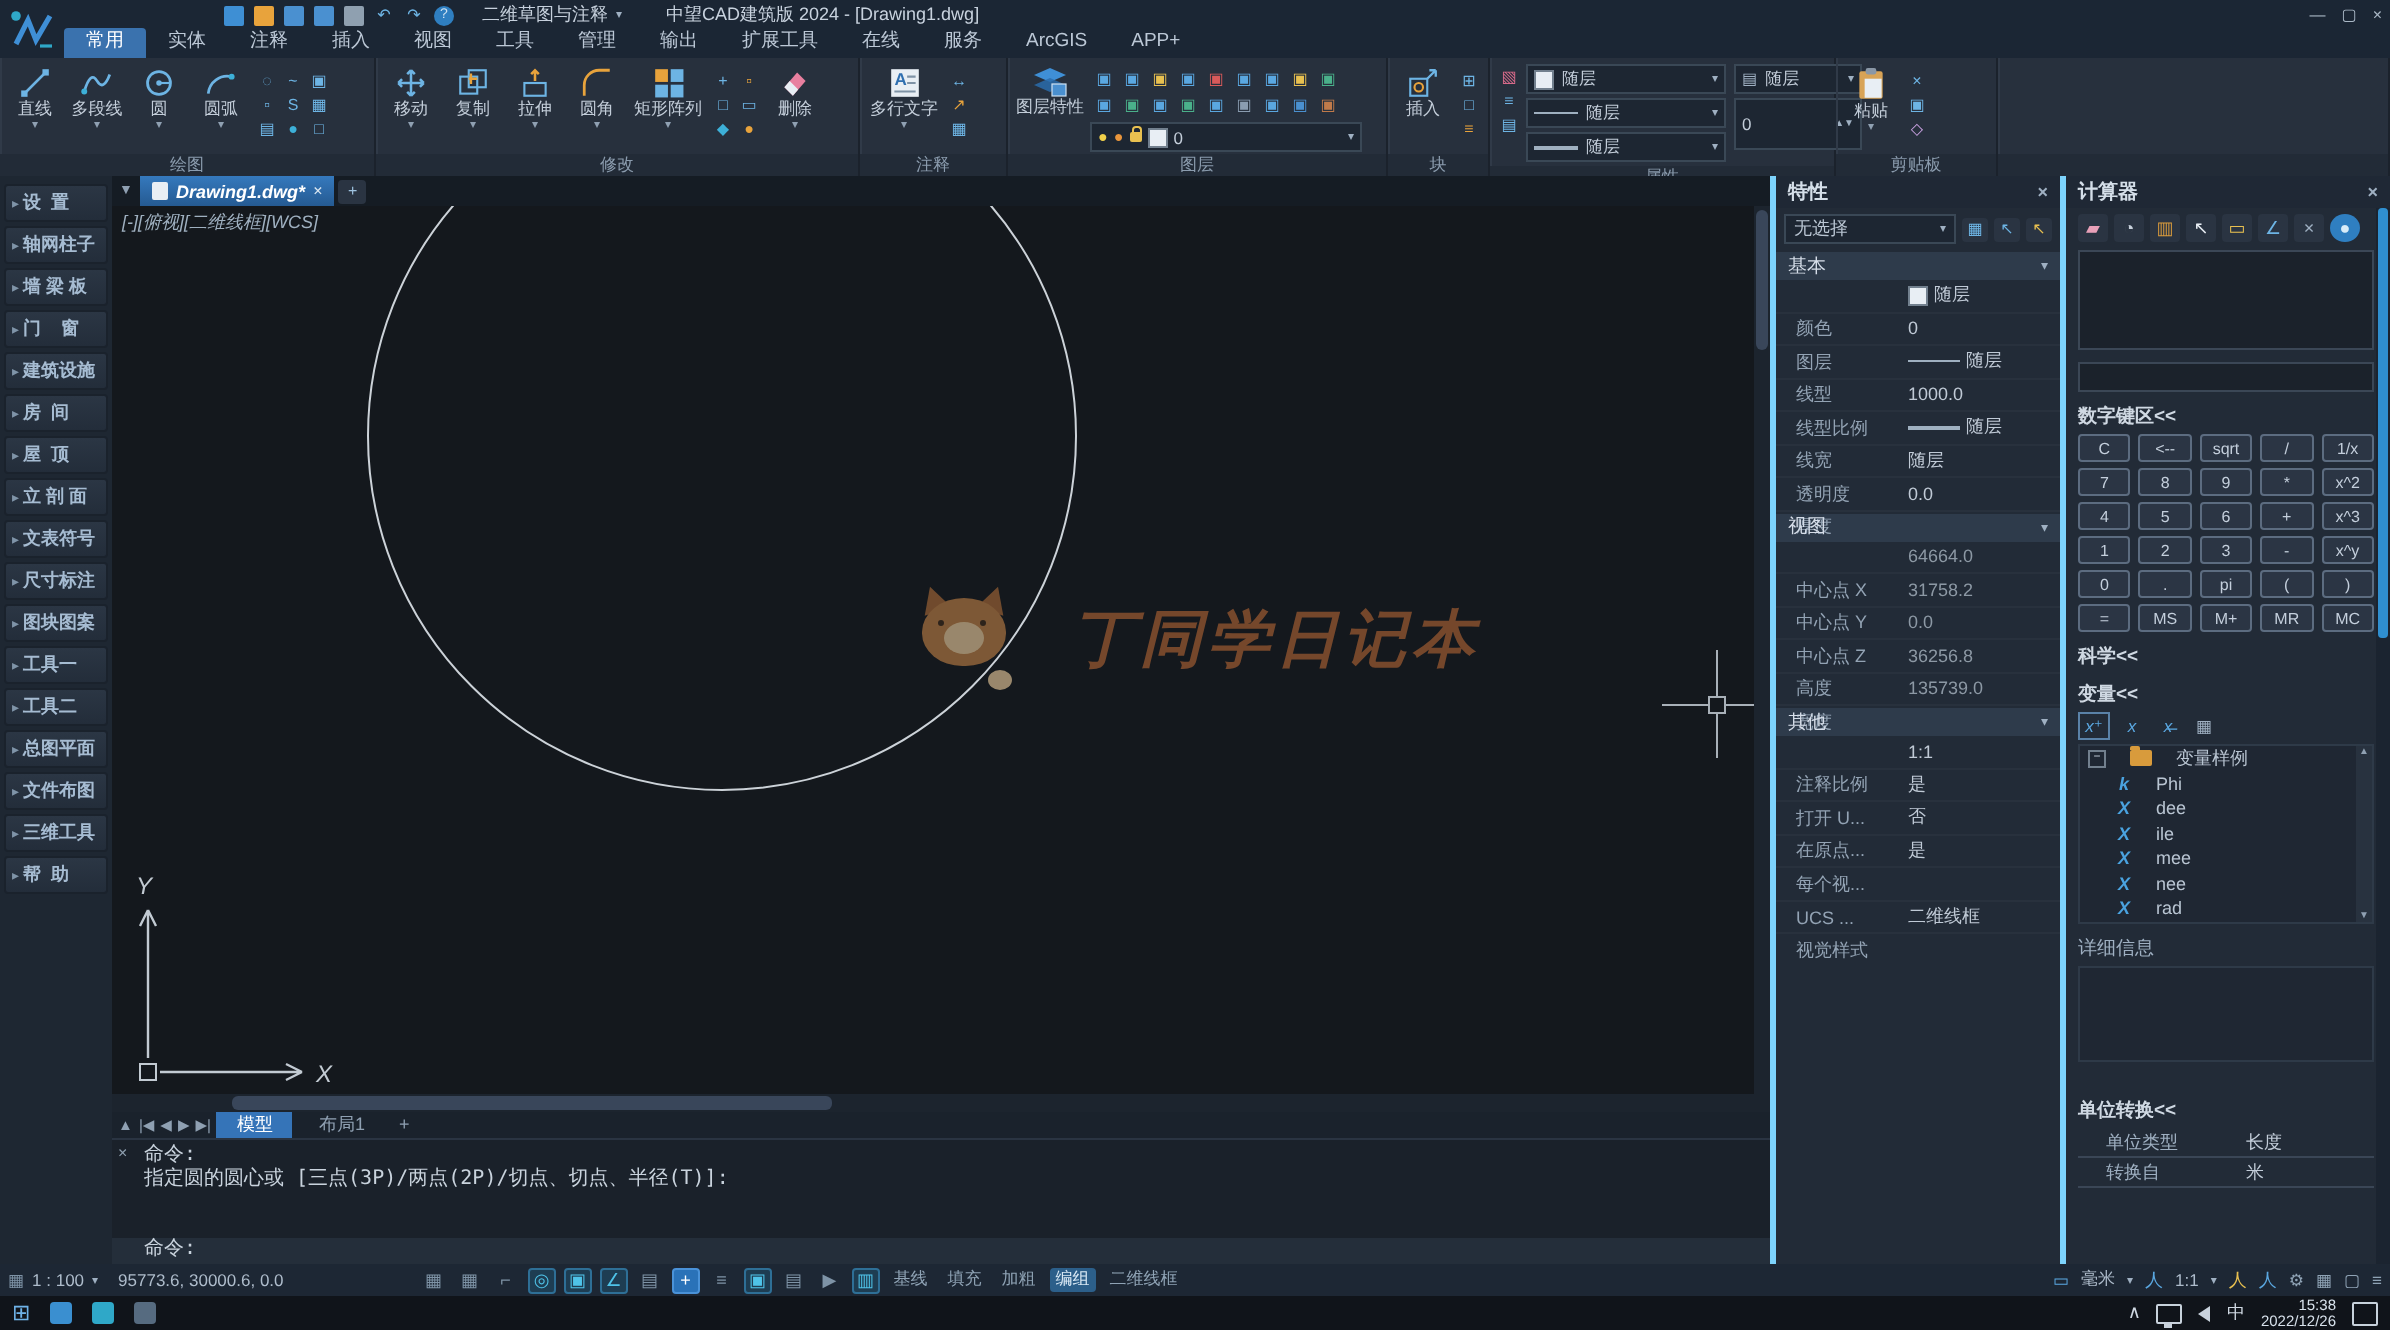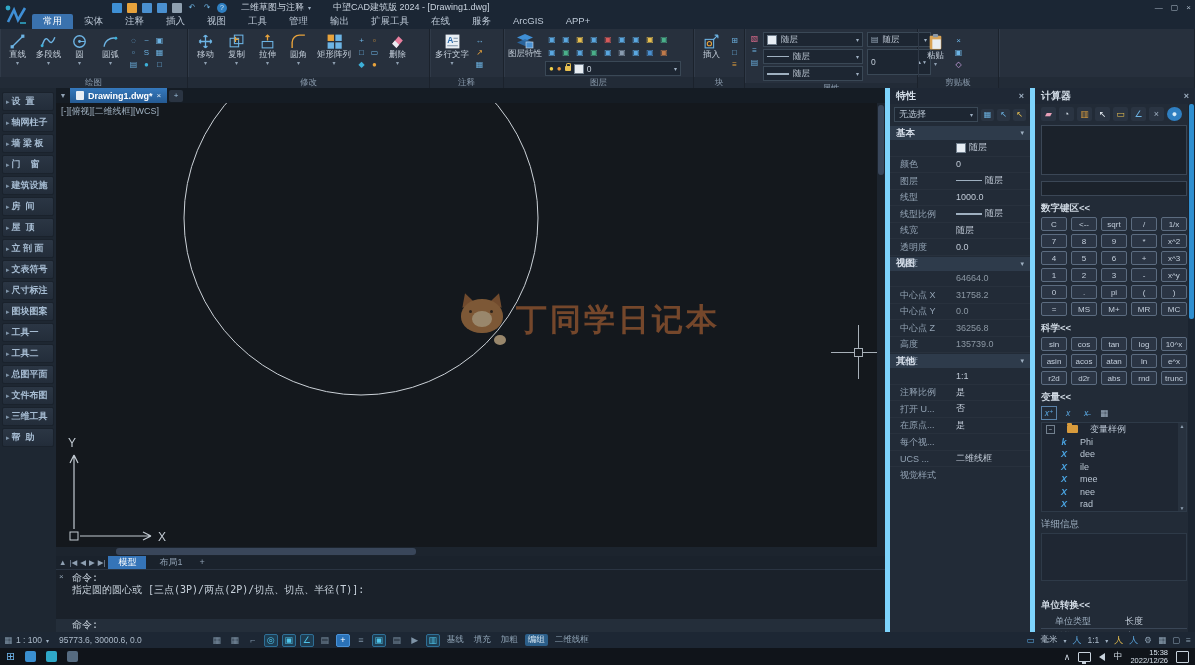--- a/index.html
+++ b/index.html
@@ -39,33 +39,33 @@
   .ddrow .line{flex:0 0 22px;border-top:1px solid #9fb0c0;}
   .caret{margin-left:auto;font-size:6px;color:#9fb0c2;}
   .mini-lock{width:6px;height:5px;background:#e8c050;border-radius:1px;position:relative;display:inline-block;}
   .mini-lock:before{content:"";position:absolute;left:1px;top:-3px;width:3px;height:3px;border:1px solid #e8c050;border-bottom:none;border-radius:2px 2px 0 0;}
   
   #sidebar{left:0;top:88px;width:56px;height:544px;background:#1e2732;padding-top:4px;box-sizing:border-box;}
   .sbi{height:17px;margin:0 2px 2px;background:linear-gradient(#2b3644,#232d3a);border:1px solid #1a222c;border-radius:2px;display:flex;align-items:center;padding-left:3px;gap:2px;}
   .sbarrow{font-size:7px;color:#7f94a8;}
   .sblabel{font-size:9px;color:#a6bcd2;white-space:pre;letter-spacing:0px;font-weight:bold;}
   
-  #canvasWrap{left:56px;top:88px;width:829px;height:468px;background:#ffffff;}
+  #canvasWrap{left:56px;top:88px;width:829px;height:468px;background:#ffffff;font-style:italic;}
   #tabstrip{left:0;top:0;width:829px;height:15px;background:#151c24;display:flex;align-items:center;gap:2px;padding-left:2px;box-sizing:border-box;}
   .tab-dd{font-size:7px;color:#8fa0b2;width:10px;text-align:center;}
   .dwgtab{height:15px;background:linear-gradient(#3579bd,#25movie5a92);background:linear-gradient(#3579bd,#255a92);display:flex;align-items:center;gap:4px;padding:0 6px;font-size:9px;color:#fff;font-weight:bold;}
   .dwgtab .pg{width:8px;height:9px;background:#e8eef4;border-radius:1px;}
   .dwgtab .cl{font-weight:normal;font-size:8px;color:#dce8f2;}
   .newtab{width:14px;height:12px;background:#2a3442;border-radius:2px;display:flex;align-items:center;justify-content:center;font-size:8px;color:#9fc3e0;}
   #canvas{left:0;top:15px;width:829px;height:444px;background:#14181d;overflow:hidden;}
   #vplabel{left:5px;top:2px;font-size:9px;color:#9fb0c0;}
   #crosshair .h{position:absolute;width:54px;height:1px;background:#a8b0b8;left:-27px;top:0;}
   #crosshair .v{position:absolute;width:1px;height:54px;background:#a8b0b8;left:0;top:-27px;}
   #crosshair .box{position:absolute;width:7px;height:7px;border:1px solid #a8b0b8;left:-4px;top:-4px;background:#14181d;}
-  #watermark{left:400px;top:192px;display:flex;align-items:center;gap:8px;opacity:.8;}
+  #watermark{left:400px;top:192px;display:flex;align-items:center;gap:28px;opacity:.8;}
   #wmtext{font-size:31px;font-weight:bold;color:rgba(176,100,52,.78);letter-spacing:3px;}
   .dog{position:relative;width:52px;height:50px;opacity:.85;}
   .dog .head{position:absolute;left:5px;top:4px;width:42px;height:34px;background:#b07742;border-radius:50% 50% 48% 48%;}
   .dog .earl,.dog .earr{position:absolute;top:-2px;width:0;height:0;border-left:7px solid transparent;border-right:7px solid transparent;border-bottom:13px solid #9c6336;}
   .dog .earl{left:4px;transform:rotate(-18deg);}
   .dog .earr{right:4px;transform:rotate(18deg);}
   .dog .muzzle{position:absolute;left:16px;top:16px;width:20px;height:16px;background:#d9bd92;border-radius:50%;}
   .dog .paw{position:absolute;right:2px;bottom:0px;width:12px;height:10px;background:#d9bd92;border-radius:50%;}
   .dog .eye1,.dog .eye2{position:absolute;top:15px;width:3px;height:3px;background:#3a2a1c;border-radius:50%;}
   .dog .eye1{left:13px;} .dog .eye2{left:34px;}
@@ -78,28 +78,28 @@
   #layouttabs{left:56px;top:556px;width:829px;height:13px;background:#1a222c;display:flex;align-items:center;gap:3px;padding-left:3px;box-sizing:border-box;font-size:7.5px;color:#8fa0b2;}
   .ltab{height:13px;line-height:13px;padding:0 10px;font-size:9px;}
   .ltab.active{background:#3574b8;color:#fff;}
   
   #cmd{left:56px;top:569px;width:829px;height:63px;background:#1a212a;border-top:1px solid #2a3442;box-sizing:border-box;}
   .cmdline{font-family:"DejaVu Sans Mono",monospace;font-size:10px;line-height:12.2px;color:#c9d3dd;padding-left:16px;white-space:pre;}
   #cmdclose{left:3px;top:2px;font-size:8px;color:#8fa0b0;}
   #cmdinput{left:0px;bottom:0px;width:829px;height:13px;background:#242e3a;display:flex;align-items:center;}
   #cmdinput .cmdline{padding-left:16px;}
   
-  .panel{background:#222b37;border-left:5px solid #7dd3fc;box-sizing:border-box;}
+  .panel{background:#222b37;border-left:3px solid #7dd3fc;box-sizing:border-box;}
   #props{left:885px;top:88px;width:145px;height:544px;}
   .phead{height:16px;display:flex;align-items:center;padding:0 6px;font-size:10px;font-weight:bold;color:#d5dfe9;background:#1f2835;}
   .phead .x{margin-left:auto;color:#9fb0c2;font-size:9px;}
   .selrow{display:flex;align-items:center;gap:3px;padding:3px 4px;}
   .seldrop{flex:1;height:13px;background:#1d2632;border:1px solid #3a4856;display:flex;align-items:center;font-size:9px;padding:0 4px;color:#b9c5d2;}
   .selic{width:13px;height:12px;display:flex;align-items:center;justify-content:center;font-size:8px;color:#6db4e4;background:#2a3442;border-radius:2px;}
-  .sect{height:14px;background:#2e3b4b;display:flex;align-items:center;padding:0 6px;font-size:9.5px;color:#d5dde8;margin-top:1px;font-weight:bold;}
+  .sect{height:14px;background:#2e3b4b;display:flex;align-items:center;padding:0 6px;font-size:9.5px;color:#d5dde8;margin-top:1px;}
   .sect .caret{font-size:7px;}
   .prow{display:flex;height:15.5px;align-items:center;border-bottom:1px solid rgba(255,255,255,.03);font-size:9px;}
   .plabel{width:56px;padding-left:10px;color:#93a3b4;white-space:nowrap;overflow:hidden;margin-top:34px;}
   .pval{flex:1;color:#c0cad6;display:flex;align-items:center;gap:3px;white-space:nowrap;overflow:hidden;}
   .pval.dim{color:#8c98a4;}
   .pval .line{flex:0 0 26px;border-top:1px solid #9fb0c0;}
   
   #calc{left:1030px;top:88px;width:165px;height:544px;}
   #calc .inner{padding:0 8px 0 6px;}
   .ctb{display:flex;gap:3px;padding:3px 0 2px;}
@@ -759,37 +759,20 @@
         <div class="cbtn">pi</div>
         <div class="cbtn">(</div>
         <div class="cbtn">)</div>
         <div class="cbtn">=</div>
         <div class="cbtn">MS</div>
         <div class="cbtn">M+</div>
         <div class="cbtn">MR</div>
         <div class="cbtn">MC</div>
       </div>
       <div class="cslabel">科学&lt;&lt;</div>
-      <div class="kgrid">
-        <div class="cbtn">sin</div>
-        <div class="cbtn">cos</div>
-        <div class="cbtn">tan</div>
-        <div class="cbtn">log</div>
-        <div class="cbtn">10^x</div>
-        <div class="cbtn">asin</div>
-        <div class="cbtn">acos</div>
-        <div class="cbtn">atan</div>
-        <div class="cbtn">ln</div>
-        <div class="cbtn">e^x</div>
-        <div class="cbtn">r2d</div>
-        <div class="cbtn">d2r</div>
-        <div class="cbtn">abs</div>
-        <div class="cbtn">rnd</div>
-        <div class="cbtn">trunc</div>
-      </div>
       <div class="cslabel">变量&lt;&lt;</div>
       <div class="vtb">
         <span class="vtbi boxed">x⁺</span>
         <span class="vtbi">x</span>
         <span class="vtbi">x̶</span>
         <span class="vtbi" style="font-style:normal;color:#9fb0c2">▦</span>
       </div>
       <div class="tree">
         <div class="trow">
           <span class="minus">−</span>

